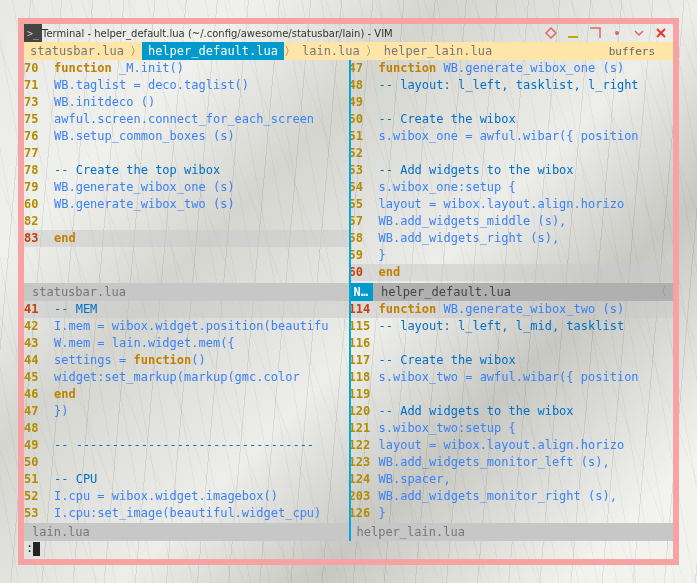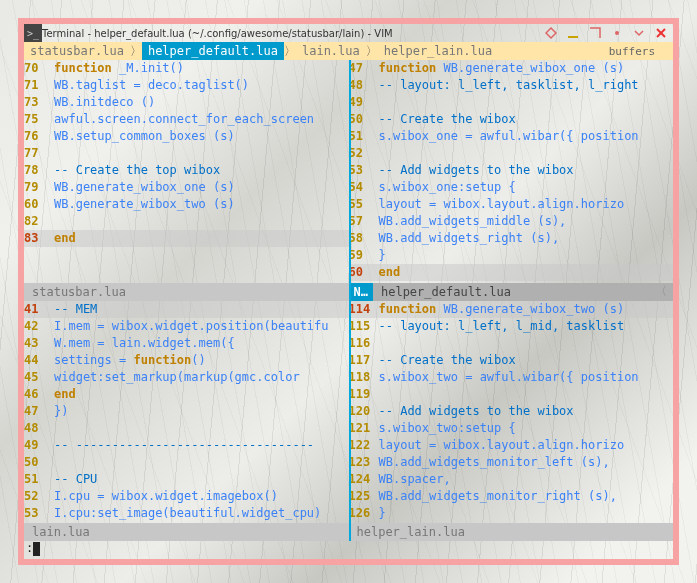--- a/index.html
+++ b/index.html
@@ -329,21 +329,21 @@
               </div>
               <div class="line">
                 <span class="ln">123</span>
                 <span class="tx"><span class="id">    WB.add_widgets_monitor_left (s),</span></span>
               </div>
               <div class="line">
                 <span class="ln">124</span>
                 <span class="tx"><span class="id">    WB.spacer,</span></span>
               </div>
               <div class="line">
-                <span class="ln">125</span>
+                <span class="ln">203</span>
                 <span class="tx"><span class="id">    WB.add_widgets_monitor_right (s),</span></span>
               </div>
               <div class="line">
                 <span class="ln">126</span>
                 <span class="tx"><span class="id">  }</span></span>
               </div>
               <div class="line">
                 <span class="ln">127</span>
                 <span class="tx"><span class="kw">end</span></span>
               </div>

